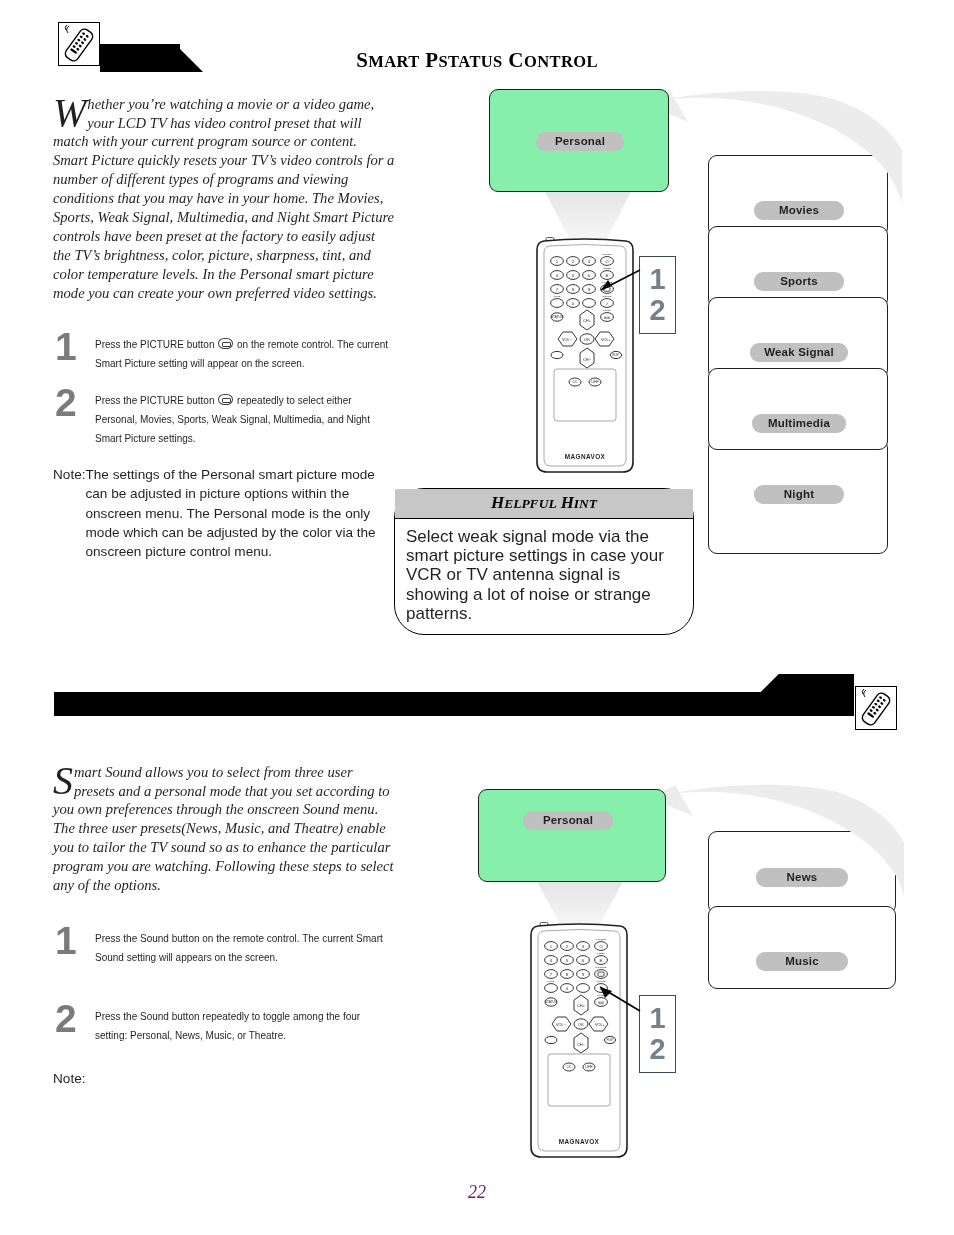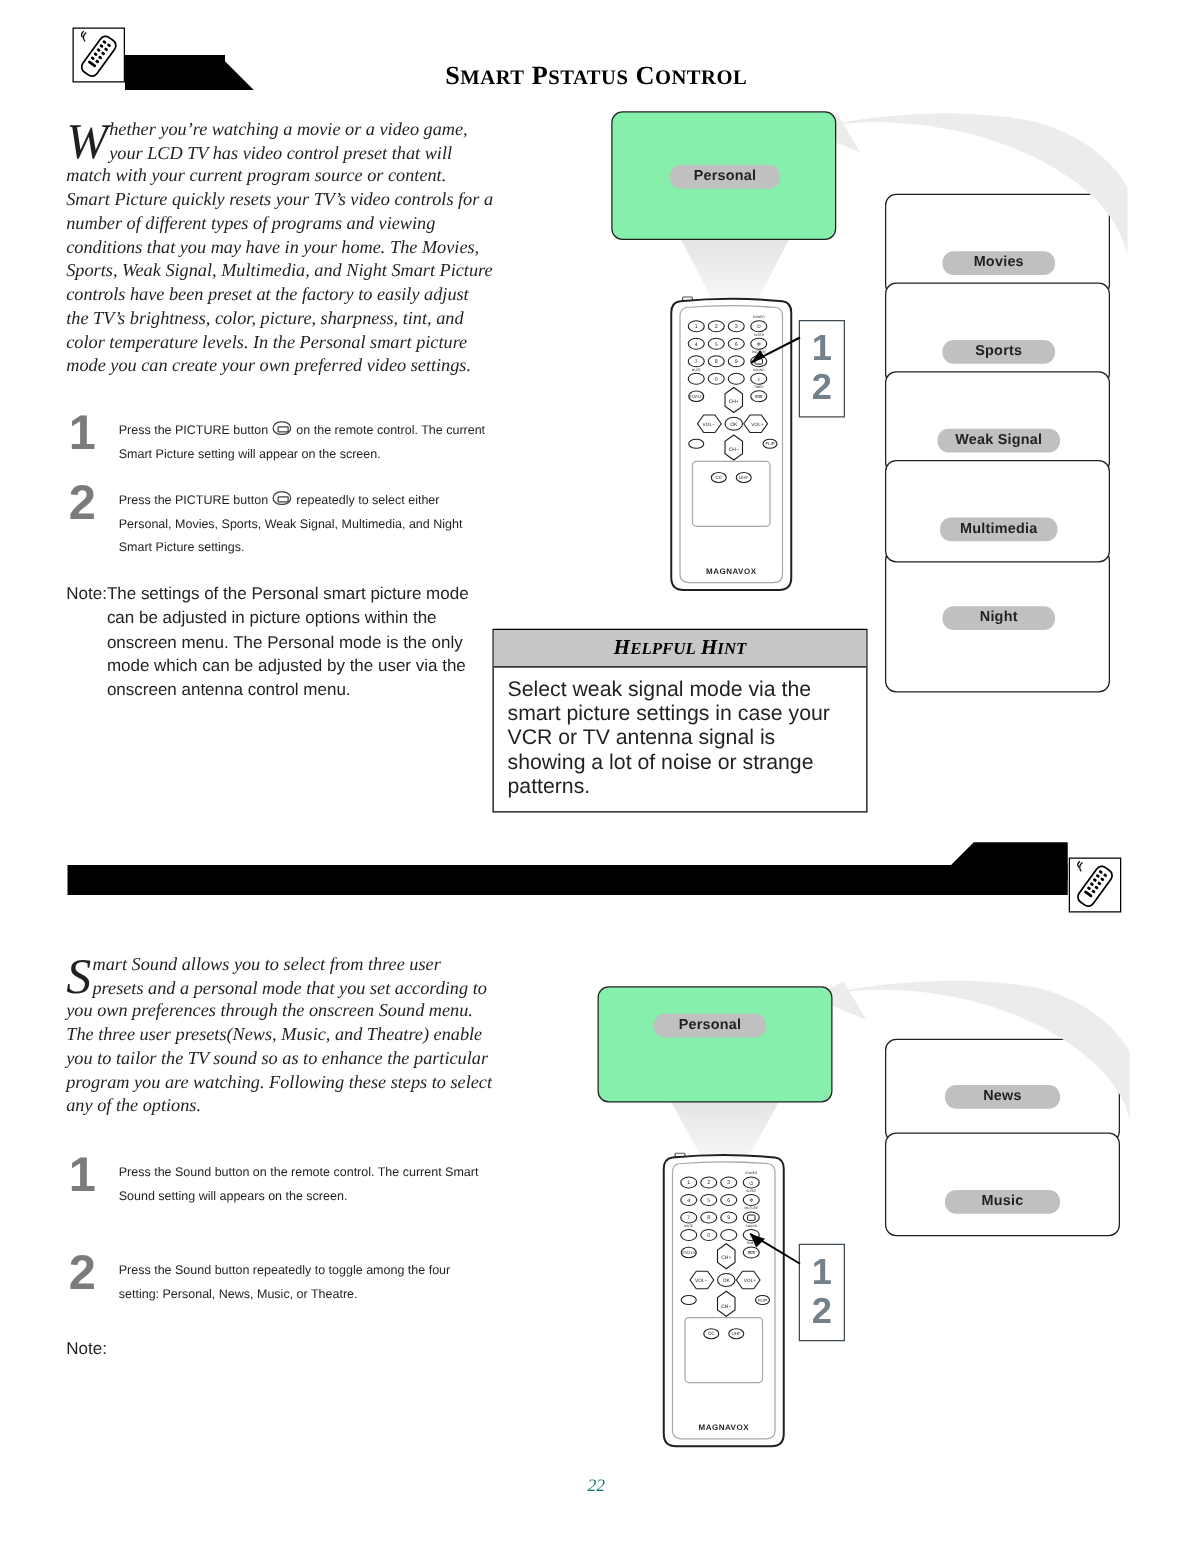--- a/index.html
+++ b/index.html
@@ -154,22 +154,22 @@
     line-height:31px;
     color:#74818b;
   }
   .leader { position:absolute; z-index:7; }
 
   .pageno {
     position:absolute; left:0; right:0; top:1182px;
     text-align:center;
     font-family:"Liberation Serif", serif;
     font-style:italic;
-    font-size:14px;
-    color:#0f766e;
+    font-size:18px;
+    color:#701a75;
   }
 </style>
 </head>
 <body>
 
 <div class="page">
 
   <div class="sec-head" style="top:22px;">
     <svg class="bar-svg" width="954" height="50" viewBox="0 0 954 50">
       <path d="M100 22 L175 22 L205 52 L900 52 L900 64 L100 64 Z" fill="#000"></path>
@@ -213,26 +213,26 @@
     </div>
 
     <div class="step">
       <div class="step-num">2</div>
       <div class="step-txt"><span>Press the PICTURE button </span><span class="btn-glyph"></span><span> repeatedly to select either Personal, Movies, Sports, Weak Signal, Multimedia, and Night Smart Picture settings.</span></div>
     </div>
 
     <div class="note">
       <div class="note-row">
         <span class="note-lbl">Note:</span>
-        <span class="note-body">The settings of the Personal smart picture mode can be adjusted in picture options within the onscreen menu. The Personal mode is the only mode which can be adjusted by the user via the onscreen antenna control menu.</span>
+        <span class="note-body">The settings of the Personal smart picture mode can be adjusted in picture options within the onscreen menu. The Personal mode is the only mode which can be adjusted by the color via the onscreen picture control menu.</span>
       </div>
     </div>
   </div>
 
-  <div class="hint" style="left:394px; top:503px; width:300px;">
+  <div class="hint" style="left:394px; top:488px; width:300px;border-radius:30px;">
     <div class="hint-head">
       <span class="cap">H</span><span class="sm">ELPFUL</span>&nbsp;<span class="cap">H</span><span class="sm">INT</span>
     </div>
     <div class="hint-body">Select weak signal mode via the smart picture settings in case your VCR or TV antenna signal is showing a lot of noise or strange patterns.</div>
   </div>
 
   <div class="diagram" style="left:0; top:0; width:954px; height:600px;">
 
     <svg class="swoosh" style="left:640px; top:88px;" width="265" height="125" viewBox="0 0 265 125">
       <path d="M5 16 C70 0 175 14 235 70 C250 85 258 100 262 116 L262 62 C250 40 225 20 190 10 C140 -2 60 2 5 16 Z" fill="#ececec"></path>

